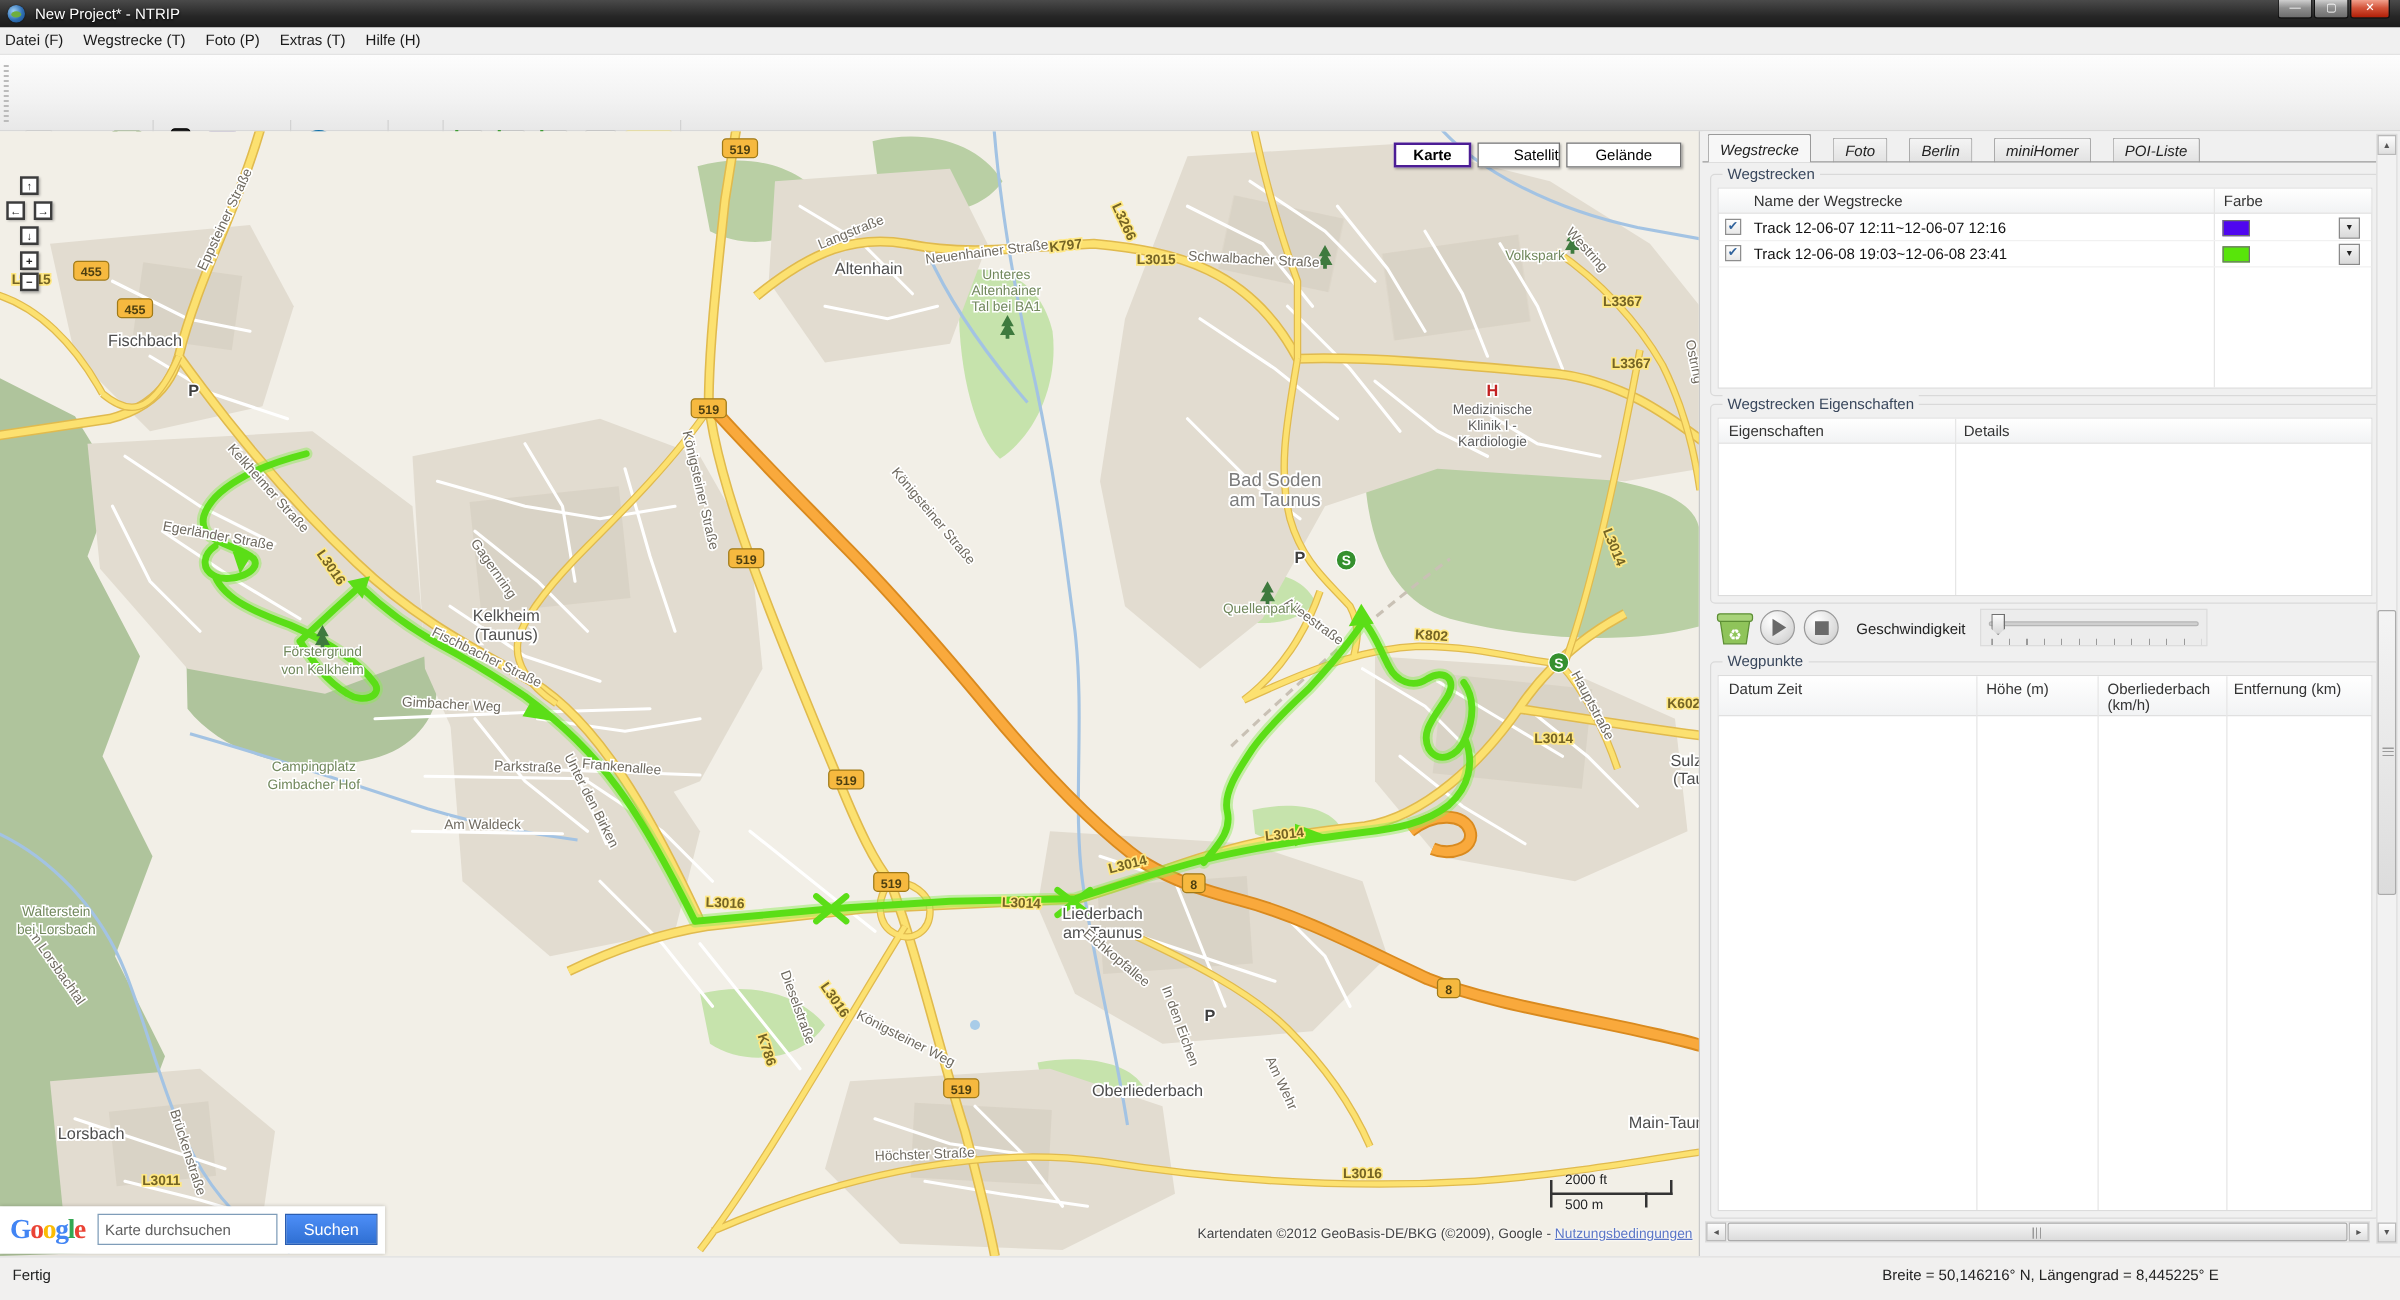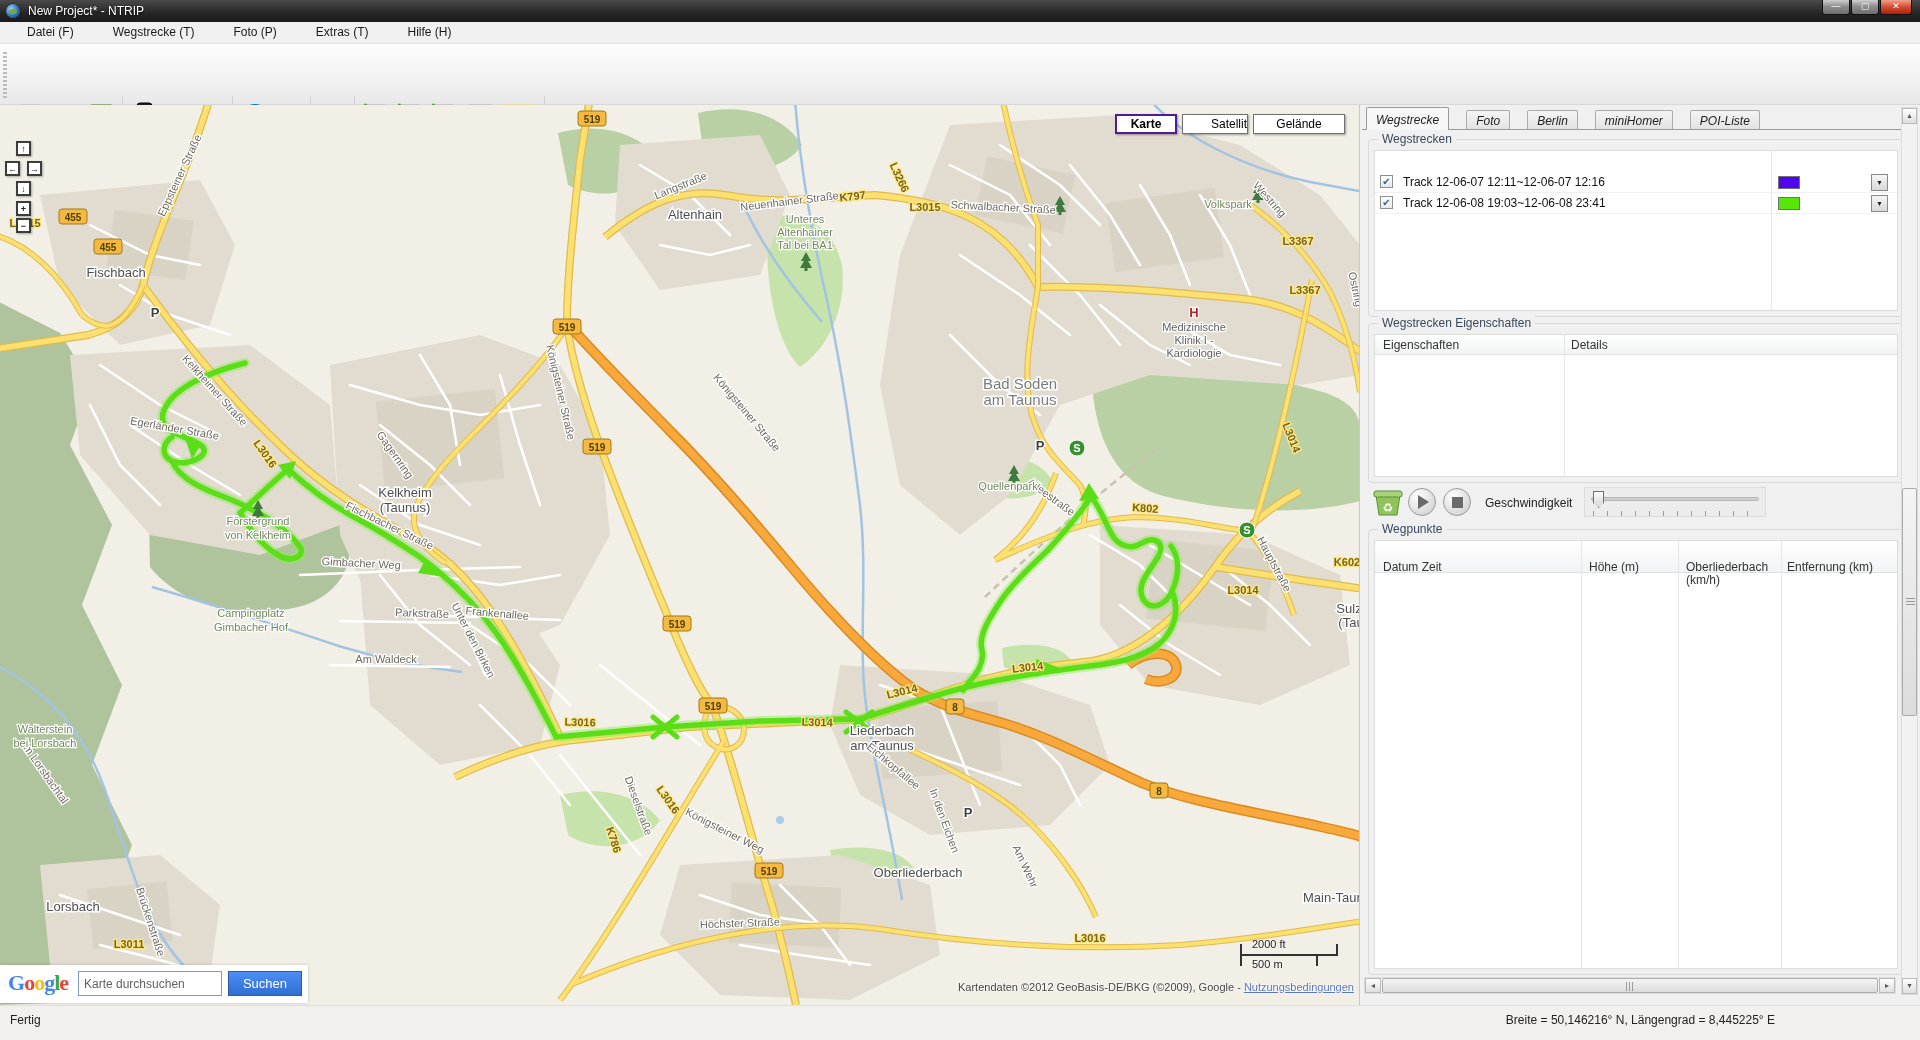--- a/index.html
+++ b/index.html
@@ -11,21 +11,21 @@
   #titleicon{position:absolute;left:6px;top:4px;width:14px;height:14px;border-radius:50%;
     background:radial-gradient(circle at 35% 35%,#9fd0f5,#2f6fb4 55%,#144a86);box-shadow:0 0 1px #000;}
   #titleicon:after{content:"";position:absolute;left:3px;top:5px;width:8px;height:5px;border-radius:50%;background:#6fae3e;}
   #titletext{position:absolute;left:28px;top:4px;text-shadow:0 1px 2px #000;}
   .wbtn{position:absolute;top:0;height:15px;border:1px solid #111;border-top:none;border-radius:0 0 3px 3px;
     background:linear-gradient(#cfcfcf,#8f8f8f 45%,#6d6d6d);color:#fff;font-size:9px;text-align:center;line-height:13px;}
   #btn-min{right:70px;width:28px;} #btn-max{right:41px;width:28px;}
   #btn-close{right:8px;width:32px;background:linear-gradient(#f2a08c,#d3543a 45%,#b01e06);}
   
   #menubar{position:absolute;left:0;top:22px;width:1920px;height:22px;background:#f0f0f0;border-bottom:1px solid #e3e3e3;display:flex;}
-  .menuitem{padding:3px 12px 0 27px;font-size:12px;color:#1a1a1a;cursor:default;}
+  .menuitem{padding:3px 12px 0 4px;font-size:12px;color:#1a1a1a;cursor:default;}
   
   #toolbar{position:absolute;left:0;top:44px;width:1920px;height:61px;
     background:linear-gradient(#fdfdfd,#f2f2f2 60%,#e8e8e8);border-bottom:1px solid #d8d8d8;}
   #toolgrip{position:absolute;left:3px;top:8px;width:4px;height:46px;
     background:repeating-linear-gradient(#bbb 0 2px,transparent 2px 4px);}
   .tico{position:absolute;top:58px;width:30px;height:36px;transform:translateY(-50%);top:75px;}
   .tsep{position:absolute;top:52px;width:1px;height:46px;background:#d2d2d2;top:52px;}
   .pageic{position:absolute;left:3px;top:3px;width:22px;height:28px;background:#fff;border:1px solid #c6c6c6;border-radius:2px;}
   .pageic i{display:block;height:2px;background:#d9d9d9;margin:4px 3px 0 3px;}
   .plus{position:absolute;left:-2px;top:-4px;color:#3d9b32;font-size:22px;font-weight:bold;text-shadow:0 1px 1px #fff;}
@@ -89,21 +89,21 @@
   .roundbtn{position:absolute;width:28px;height:28px;border-radius:50%;border:1px solid #9a9a9a;
     background:radial-gradient(circle at 35% 30%,#ffffff,#d9d9d9 70%,#bdbdbd);text-align:center;color:#555;cursor:pointer;}
   #speedlabel{position:absolute;font-size:12px;color:#222;}
   #slider{position:absolute;width:182px;height:30px;background:#ececec;border:1px solid #dcdcdc;}
   #slider .groove{position:absolute;left:6px;right:6px;top:9px;height:4px;background:#cfcfcf;border:1px solid #b5b5b5;border-radius:2px;}
   #slider .thumb{position:absolute;left:8px;top:3px;width:11px;height:17px;background:linear-gradient(#fbfbfb,#d6d6d6);
     border:1px solid #707070;clip-path:polygon(0 0,100% 0,100% 70%,50% 100%,0 70%);}
   #slider .ticks{position:absolute;left:8px;top:23px;width:168px;height:5px;
     background:repeating-linear-gradient(90deg,#9a9a9a 0 1px,transparent 1px 14px);}
   
-  .wcol{position:absolute;top:20px;font-size:12px;color:#333;line-height:13px;}
+  .wcol{position:absolute;top:4px;font-size:12px;color:#333;line-height:13px;}
   
   .sb{position:absolute;background:#f2f2f2;border:1px solid #dcdcdc;}
   .sbarrow{position:absolute;background:linear-gradient(#fdfdfd,#dfdfdf);border:1px solid #b9b9b9;color:#555;
     font-size:8px;text-align:center;line-height:13px;}
   .sbthumb{position:absolute;background:linear-gradient(#f4f4f4,#dcdcdc);border:1px solid #ababab;border-radius:2px;}
   .grip-h{position:absolute;left:50%;top:3px;width:8px;height:9px;transform:translateX(-50%);
     background:repeating-linear-gradient(90deg,#9a9a9a 0 1px,transparent 1px 3px);}
   .grip-v{position:absolute;top:50%;left:3px;height:8px;width:9px;transform:translateY(-50%);
     background:repeating-linear-gradient(#9a9a9a 0 1px,transparent 1px 3px);}
   
@@ -524,20 +524,24 @@
       <div class="tab">Foto</div>
       <div class="tab">Berlin</div>
       <div class="tab">miniHomer</div>
       <div class="tab">POI-Liste</div>
     </div>
   <div id="tabline"></div>
 
   <div class="groupbox" style="top:34px;height:178px;">
     <span class="grouplabel">Wegstrecken</span>
     <div class="wtable">
+      <div class="thead" style="height:20px;">
+        <span class="colhead" style="left:28px">Name der Wegstrecke</span>
+        <span class="colhead" style="left:404px">Farbe</span>
+      </div>
       <div class="vline" style="left:396px"></div>
       <div style="position:absolute;left:0;right:0;top:21px;bottom:0;">
           <div class="trackrow">
             <span class="cb">✔</span>
             <span class="tname">Track 12-06-07 12:11~12-06-07 12:16</span>
             <span class="sw" style="background: rgb(79, 6, 239);"></span>
             <button class="swbtn">▼</button>
           </div>
           <div class="trackrow">
             <span class="cb">✔</span>

